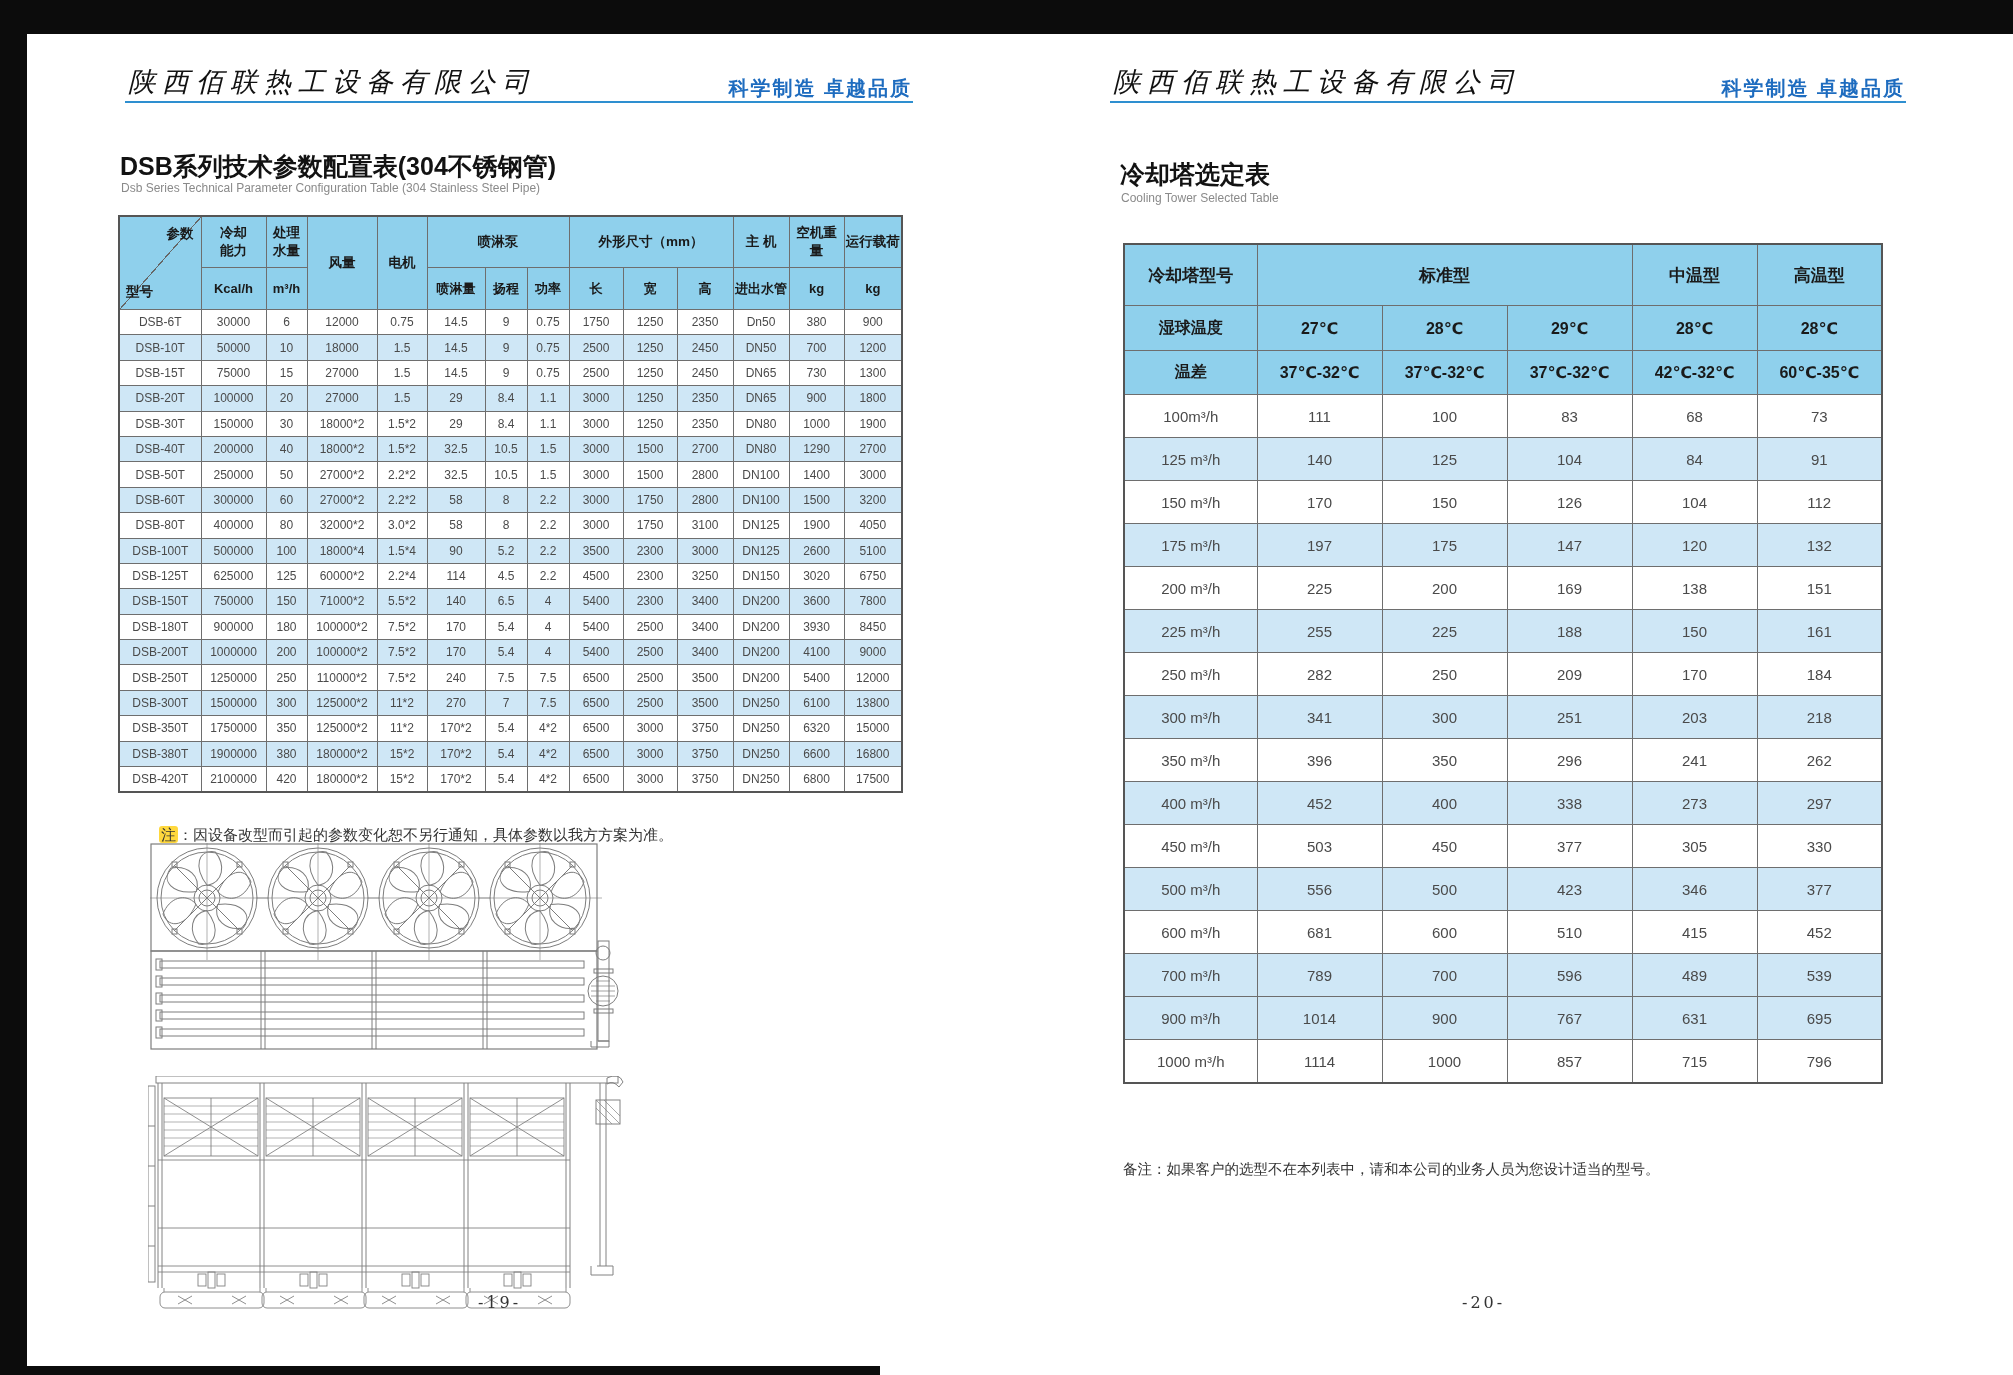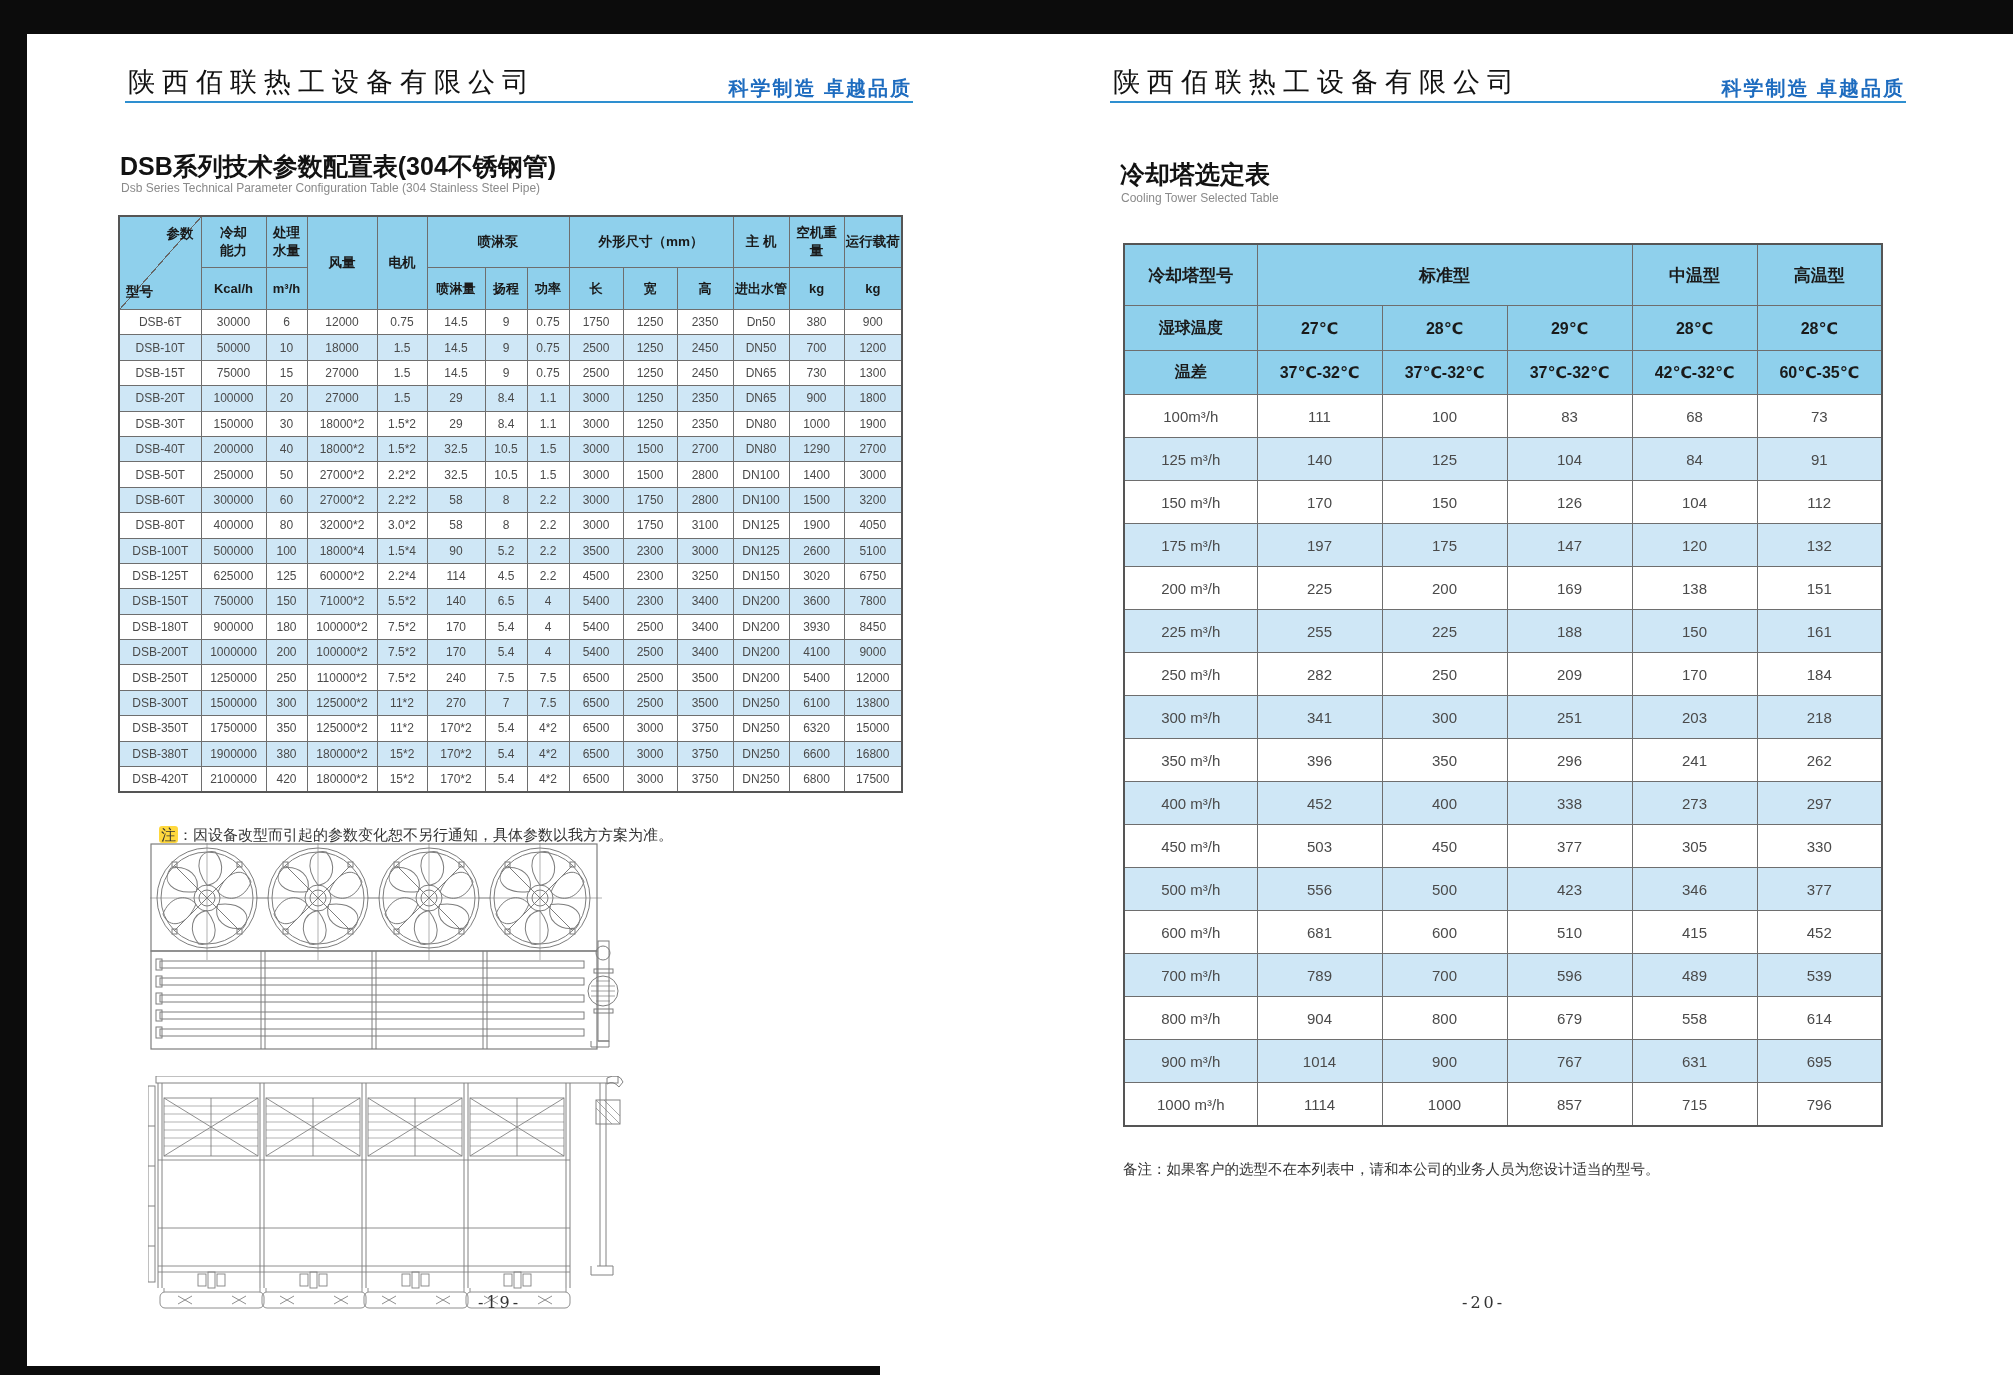--- a/index.html
+++ b/index.html
@@ -4,21 +4,21 @@
 <style>
   html,body{margin:0;padding:0;background:#1a1a1a;}
   .canvas{position:relative;width:2013px;height:1375px;background:#ffffff;overflow:hidden;
           font-family:"Liberation Sans","DejaVu Sans",sans-serif;color:#222;}
   
   .frame-top{position:absolute;left:0;top:0;width:2013px;height:34px;background:#0c0c0c;}
   .frame-left{position:absolute;left:0;top:0;width:27px;height:1375px;background:#0c0c0c;}
   .frame-bottom{position:absolute;left:0;top:1366px;width:880px;height:9px;background:#0c0c0c;}
 
   .company{position:absolute;font-family:"DejaVu Serif","Liberation Serif",serif;
-           font-size:27px;letter-spacing:7px;color:#111;white-space:nowrap;}
+           font-size:27px;letter-spacing:7px;color:#111;white-space:nowrap;font-style:italic;}
   .slogan{position:absolute;font-size:20px;font-weight:bold;color:#1e6cbf;letter-spacing:2px;white-space:nowrap;}
   .rule{position:absolute;height:2px;background:#2e8fd0;}
 
   .title{position:absolute;font-size:25px;font-weight:bold;color:#121212;white-space:nowrap;}
   .subtitle{position:absolute;font-size:12px;color:#8a8a8a;white-space:nowrap;}
 
   table{border-collapse:collapse;table-layout:fixed;position:absolute;border-radius:9px;}
   th,td{border:1px solid #6e6e6e;text-align:center;vertical-align:middle;padding:0 1px;overflow:hidden;}
   thead th{background:#8fd0ec;color:#1a1a1a;font-weight:600;white-space:pre-line;}
   tbody td{color:#4a4a4a;background:#ffffff;}
@@ -727,28 +727,20 @@
           <td>452</td>
         </tr>
         <tr class="alt">
           <td>700 m³/h</td>
           <td>789</td>
           <td>700</td>
           <td>596</td>
           <td>489</td>
           <td>539</td>
         </tr>
-        <tr>
-          <td>800 m³/h</td>
-          <td>904</td>
-          <td>800</td>
-          <td>679</td>
-          <td>558</td>
-          <td>614</td>
-        </tr>
         <tr class="alt">
           <td>900 m³/h</td>
           <td>1014</td>
           <td>900</td>
           <td>767</td>
           <td>631</td>
           <td>695</td>
         </tr>
         <tr>
           <td>1000 m³/h</td>

